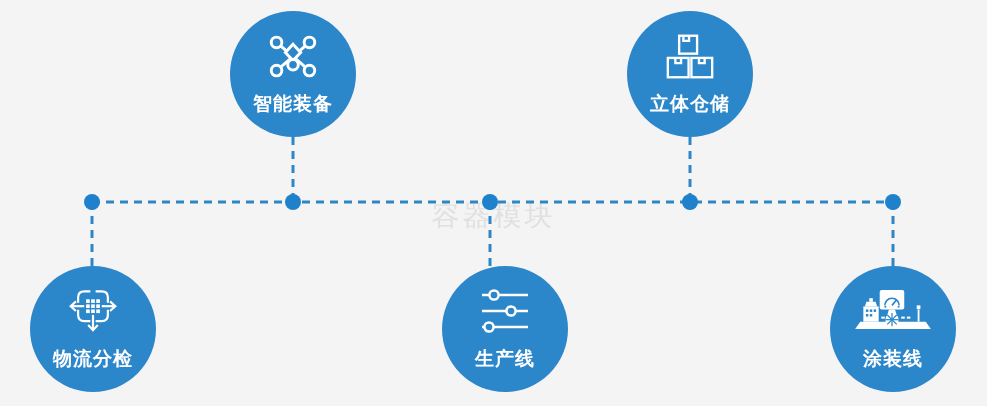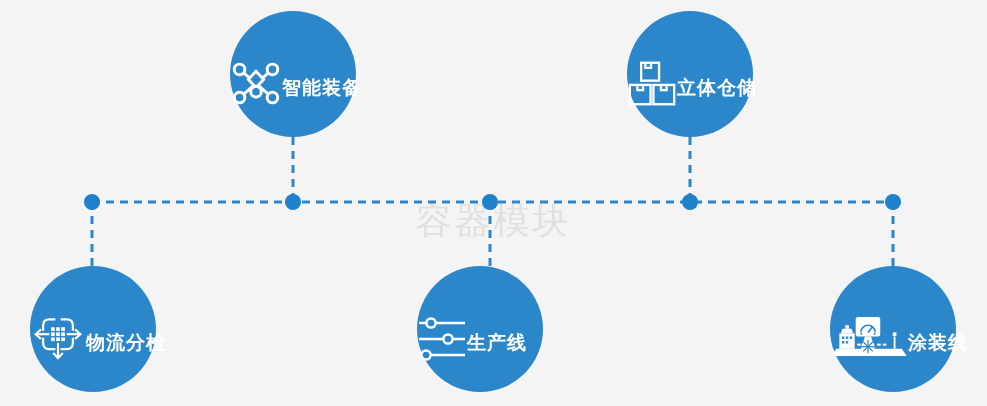--- a/index.html
+++ b/index.html
@@ -11,41 +11,41 @@
     --watermark-gray:#e0e0e0;
   }
   *{margin:0;padding:0;box-sizing:border-box;}
   body{font-family:"Liberation Sans","DejaVu Sans",sans-serif;background:#fff;}
   .stage{
     position:relative;width:987px;height:406px;background:var(--background);
     overflow:hidden;
   }
   .watermark{
     position:absolute;left:50%;top:197px;transform:translateX(-50%);
-    font-size:36px;color:var(--watermark-gray);letter-spacing:3px;
+    font-size:28px;color:var(--watermark-gray);letter-spacing:3px;
     z-index:1;white-space:nowrap;font-weight:400;
   }
   svg.connectors{position:absolute;left:0;top:0;z-index:2;}
   .connectors .dash{stroke:var(--connector-blue);stroke-width:3;stroke-dasharray:8 6;fill:none;}
   .connectors .junction{fill:var(--dot-blue);}
   .node{
     position:absolute;width:126px;height:126px;border-radius:50%;
     background:var(--node-blue);z-index:3;
-    display:flex;flex-direction:row;align-items:center;
+    display:flex;flex-direction:column;align-items:center;
     padding-top:19px;cursor:default;
   }
   .node .icon{height:52px;display:flex;align-items:center;justify-content:center;}
   .node .label{
     margin-top:9px;color:var(--label-white);font-size:19px;font-weight:bold;
     letter-spacing:1px;white-space:nowrap;
   }
   .node-smart-equipment{left:230px;top:11px;}
   .node-warehouse{left:627px;top:11px;}
   .node-logistics{left:30px;top:266px;}
-  .node-production{left:417px;top:266px;}
+  .node-production{left:442px;top:266px;}
   .node-coating{left:830px;top:266px;text-align:center;}
   .icon svg .st{stroke:#fff;fill:none;stroke-width:2.5;}
   .icon svg .fw{fill:#fff;}
   .icon svg .fb{fill:var(--node-blue);}
   .icon svg .sb{stroke:var(--node-blue);fill:none;}
 </style>
 </head>
 <body>
 
 <div class="stage">

